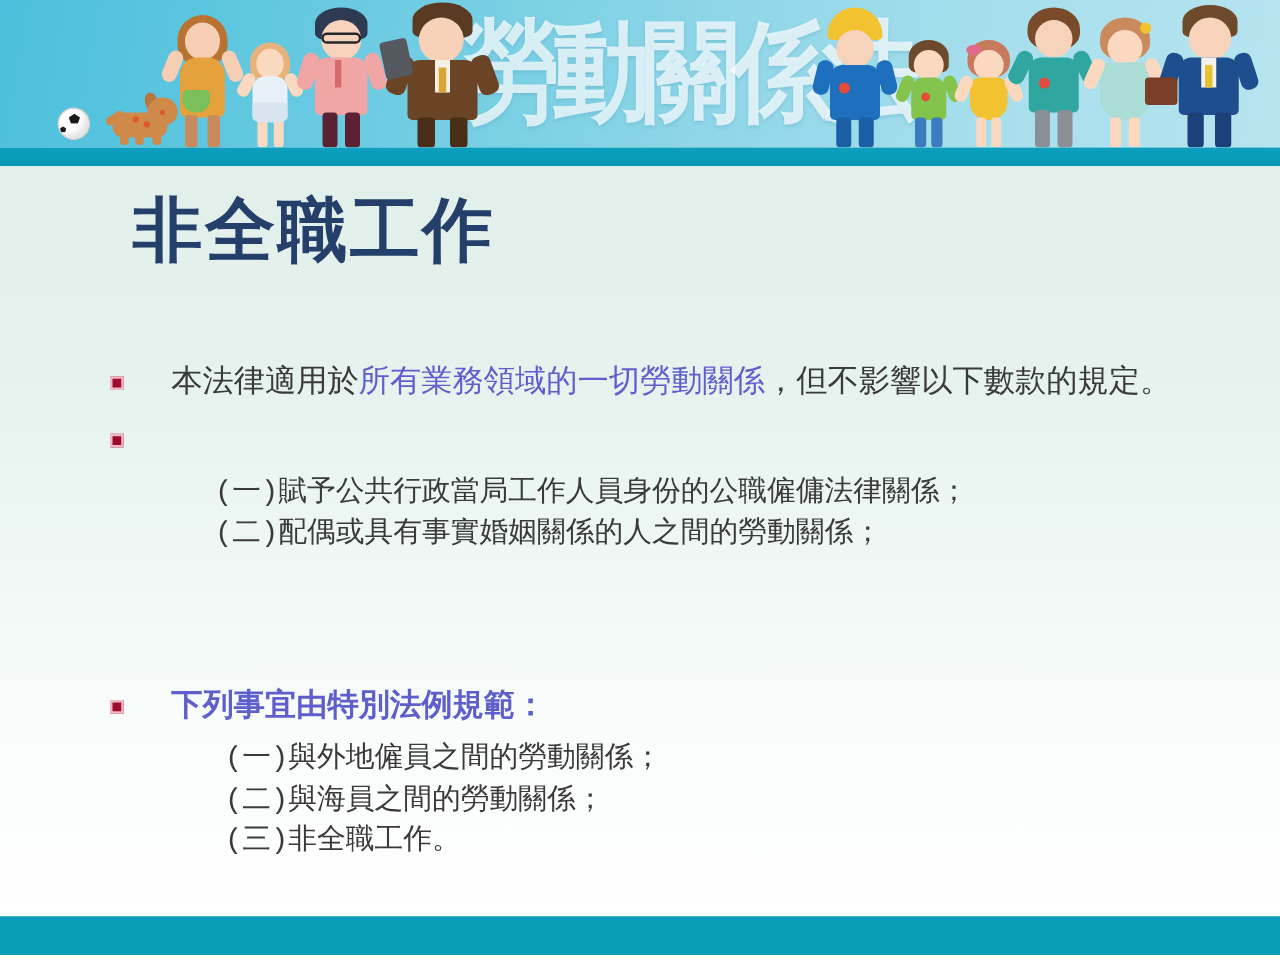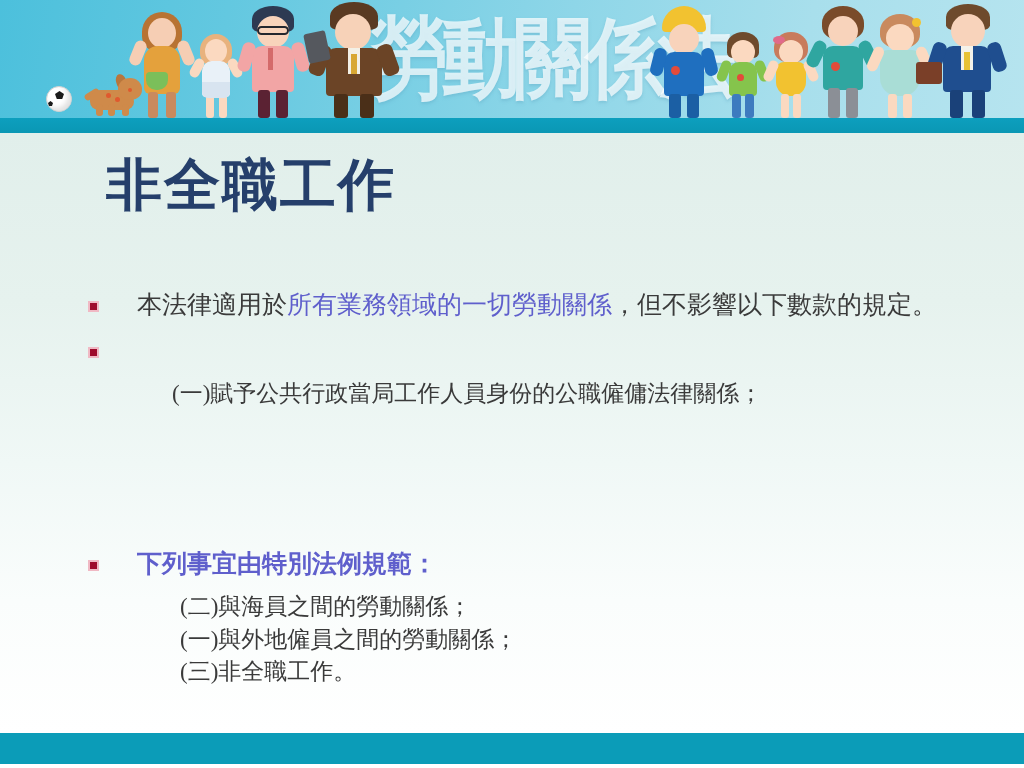--- a/index.html
+++ b/index.html
@@ -106,21 +106,21 @@
     margin-left:38px;
     font-size:25px; line-height:1.28;
     color:#5f5fcc; font-weight:700;
     font-family:"DejaVu Serif","Liberation Serif",serif;
     white-space:nowrap;
   }
   .sub-list { position:absolute; }
   .sub-item {
     font-size:23px; line-height:1.42;
     color:#3a3a3a;
-    font-family:Liberation Serif, serif;
+    font-family:Liberation Mono, monospace;
     white-space:nowrap;
   }
 
   
   .footer-band {
     position:absolute; left:0; top:733px; width:1024px; height:31px;
     background:#0b9cb8;
   }
 </style>
 </head>
@@ -276,30 +276,31 @@
         <span class="bullet-mark"></span>
         <span class="bullet-text"><span>本法律適用於</span><span class="hl">所有業務領域的一切勞動關係</span><span>，但不影響以下數款的規定。</span></span>
       </div>
 
       <div class="bullet-row" style="left:88px; top:202px;">
         <span class="bullet-mark"></span>
       </div>
 
       <div class="sub-list" style="left:172px; top:245px;">
         <div class="sub-item">(一)賦予公共行政當局工作人員身份的公職僱傭法律關係；</div>
+        <div class="sub-item">(二)配偶或具有事實婚姻關係的人之間的勞動關係；</div>
       </div>
 
       <div class="bullet-row" style="left:88px; top:415px;">
         <span class="bullet-mark"></span>
         <span class="bullet-head">下列事宜由特別法例規範：</span>
       </div>
 
       <div class="sub-list" style="left:180px; top:458px;">
+        <div class="sub-item">(一)與外地僱員之間的勞動關係；</div>
         <div class="sub-item">(二)與海員之間的勞動關係；</div>
-        <div class="sub-item">(一)與外地僱員之間的勞動關係；</div>
         <div class="sub-item">(三)非全職工作。</div>
       </div>
 
     </div>
   </div>
 
   <div class="footer-band"></div>
 
 </div>
 

